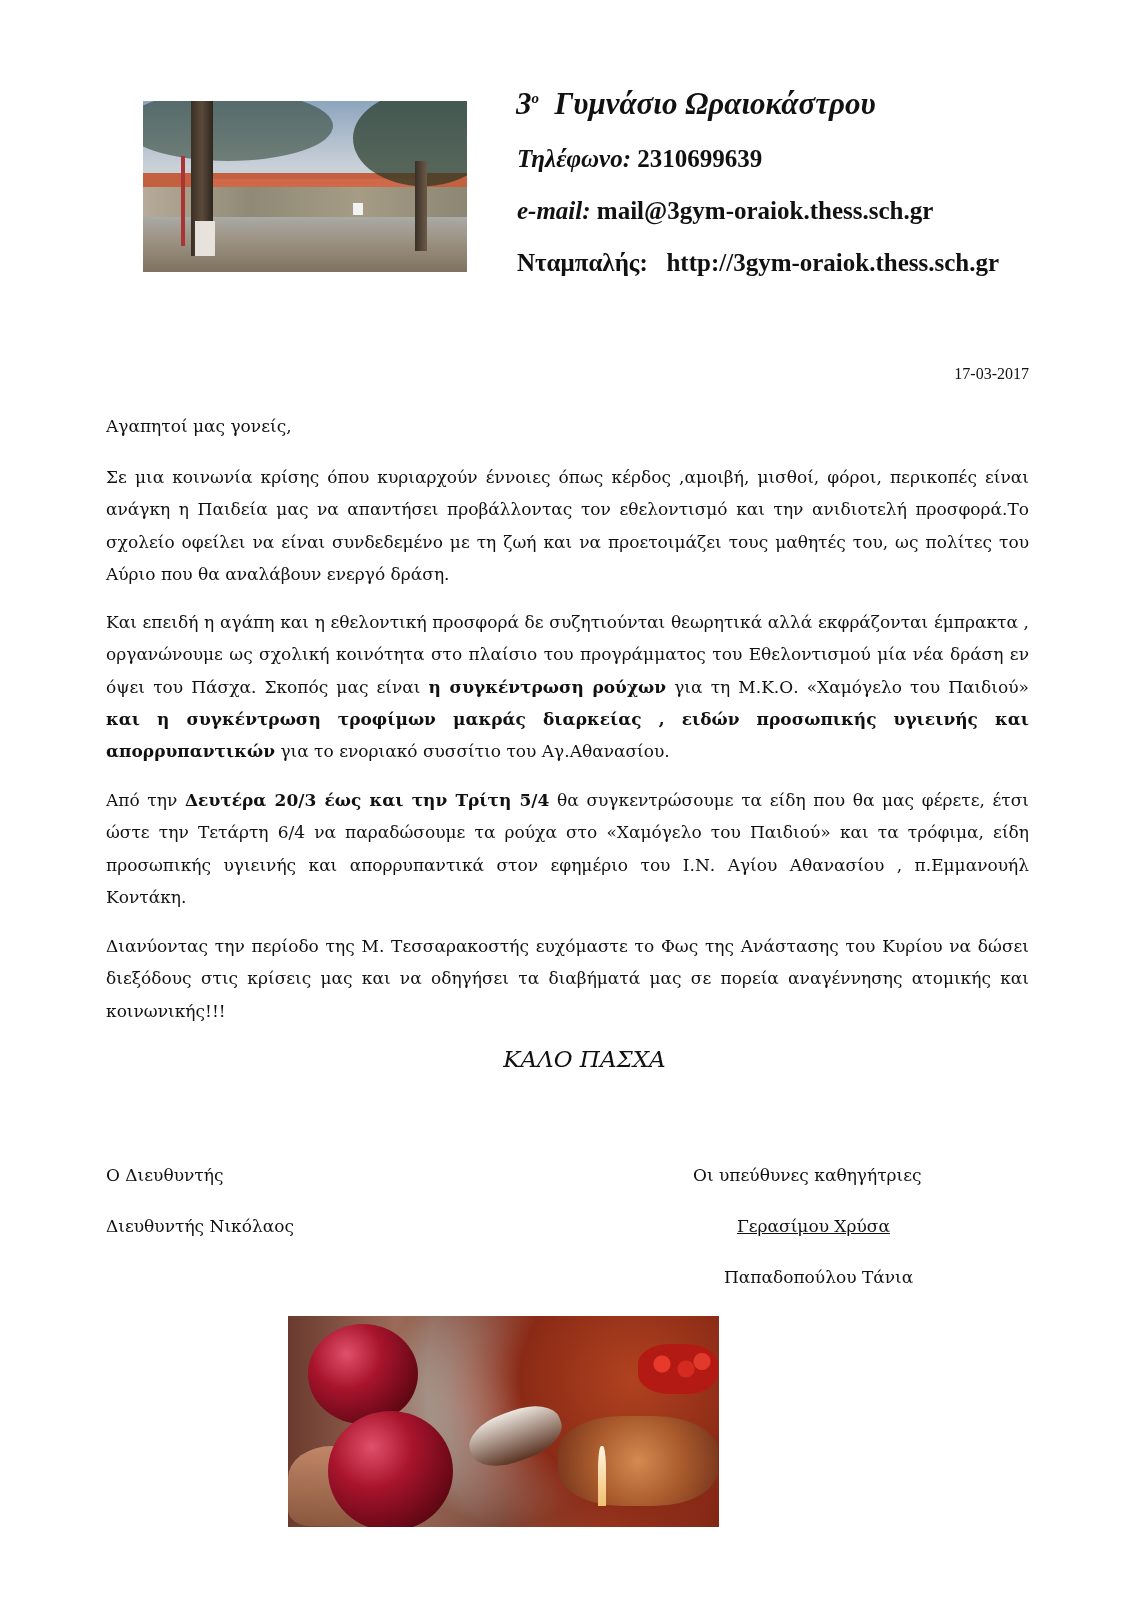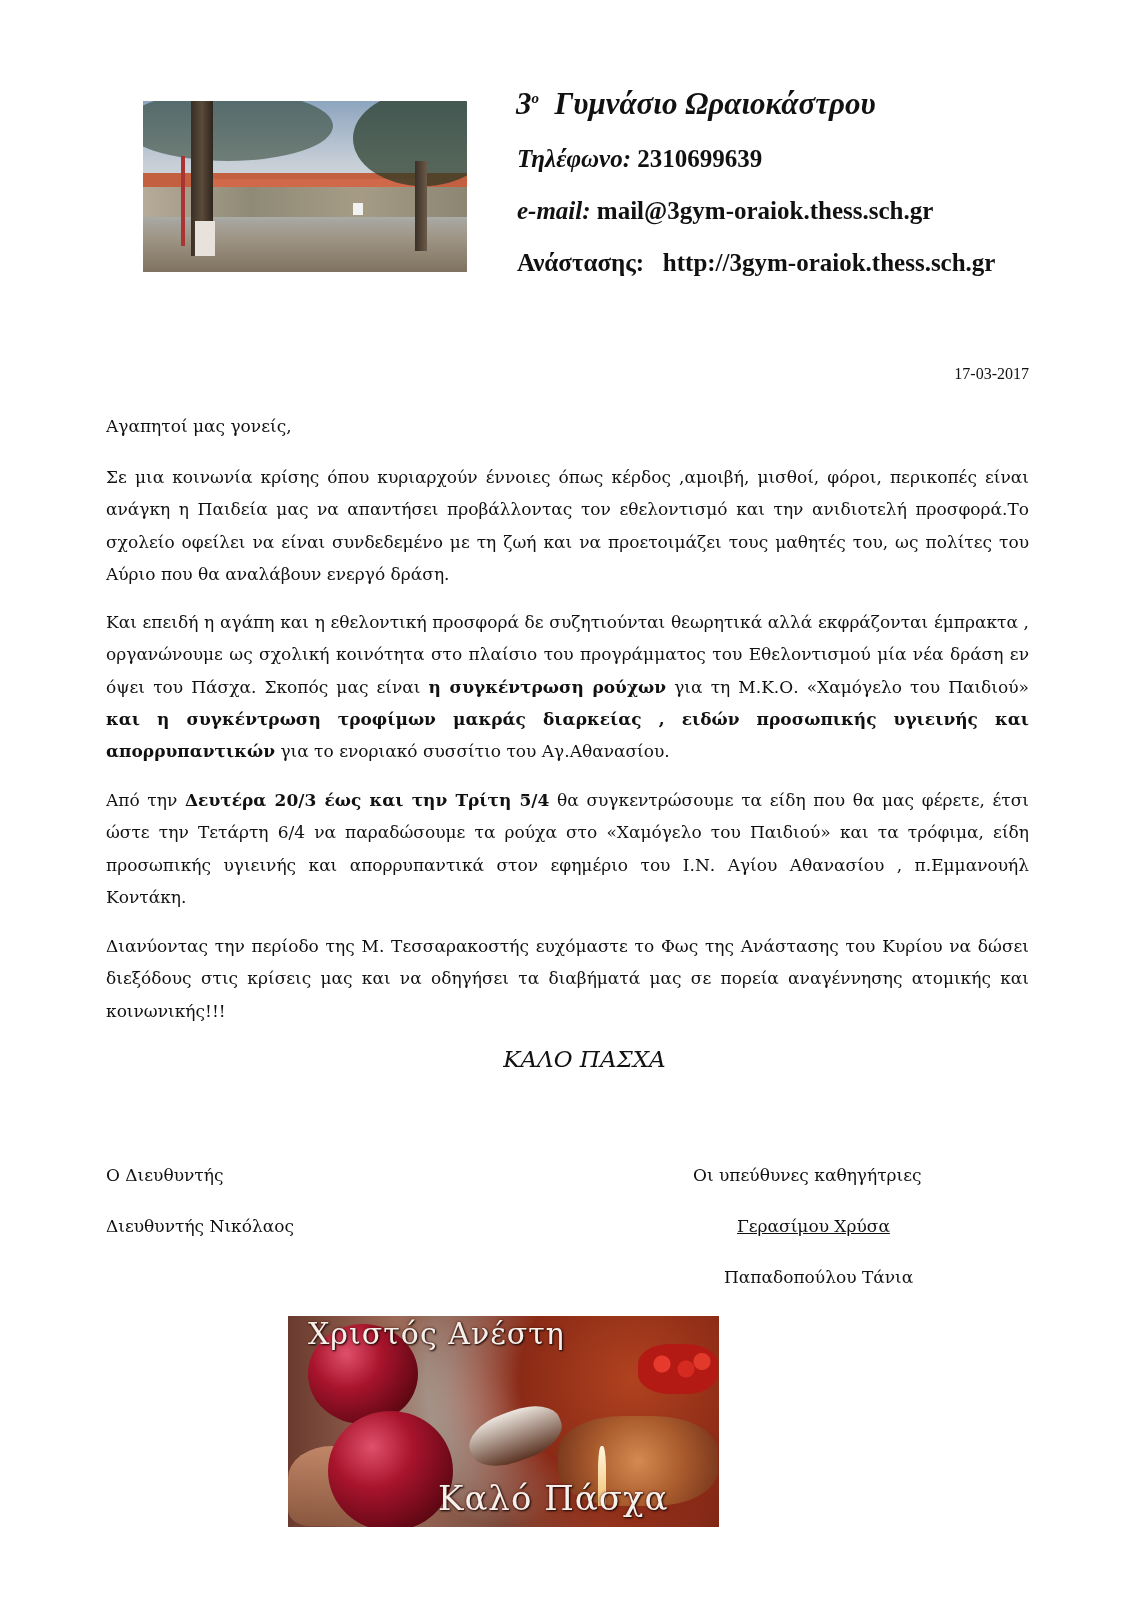--- a/index.html
+++ b/index.html
@@ -97,21 +97,21 @@
 
 <div class="contact-line contact-phone">
   <span class="lbl">Τηλέφωνο:</span>
   <span>2310699639</span>
 </div>
 <div class="contact-line contact-email">
   <span class="lbl">e-mail:</span>
   <span>mail@3gym-oraiok.thess.sch.gr</span>
 </div>
 <div class="contact-line contact-web">
-  <span class="lbl">Ανάστασης:</span>&nbsp;&nbsp;
+  <span class="lbl">Νταμπαλής:</span>&nbsp;&nbsp;
   <span>http://3gym-oraiok.thess.sch.gr</span>
 </div>
 
 <div class="date">17-03-2017</div>
 
 <div class="letter greeting">Αγαπητοί μας γονείς,</div>
 
 <div class="letter p1">Σε μια κοινωνία κρίσης όπου κυριαρχούν έννοιες όπως κέρδος ,αμοιβή, μισθοί, φόροι, περικοπές είναι ανάγκη η Παιδεία μας να απαντήσει προβάλλοντας  τον εθελοντισμό και την ανιδιοτελή προσφορά.Το σχολείο οφείλει να είναι συνδεδεμένο με τη ζωή και να προετοιμάζει τους μαθητές του, ως πολίτες του Αύριο που θα αναλάβουν ενεργό δράση.</div>
 
 <div class="letter p2">
@@ -133,15 +133,13 @@
 <div class="sig sig-right-name2">Παπαδοπούλου Τάνια</div>
 
 <div class="easter-image">
   <div class="egg egg1"></div>
   <div class="hand"></div>
   <div class="egg egg2"></div>
   <div class="cake"></div>
   <div class="bread"></div>
   <div class="berries"></div>
   <div class="candle"></div>
-  <div class="img-text img-text-top">Χριστός Ανέστη</div>
-  <div class="img-text img-text-bottom">Καλό Πάσχα</div>
 </div>
 
 </body></html>

